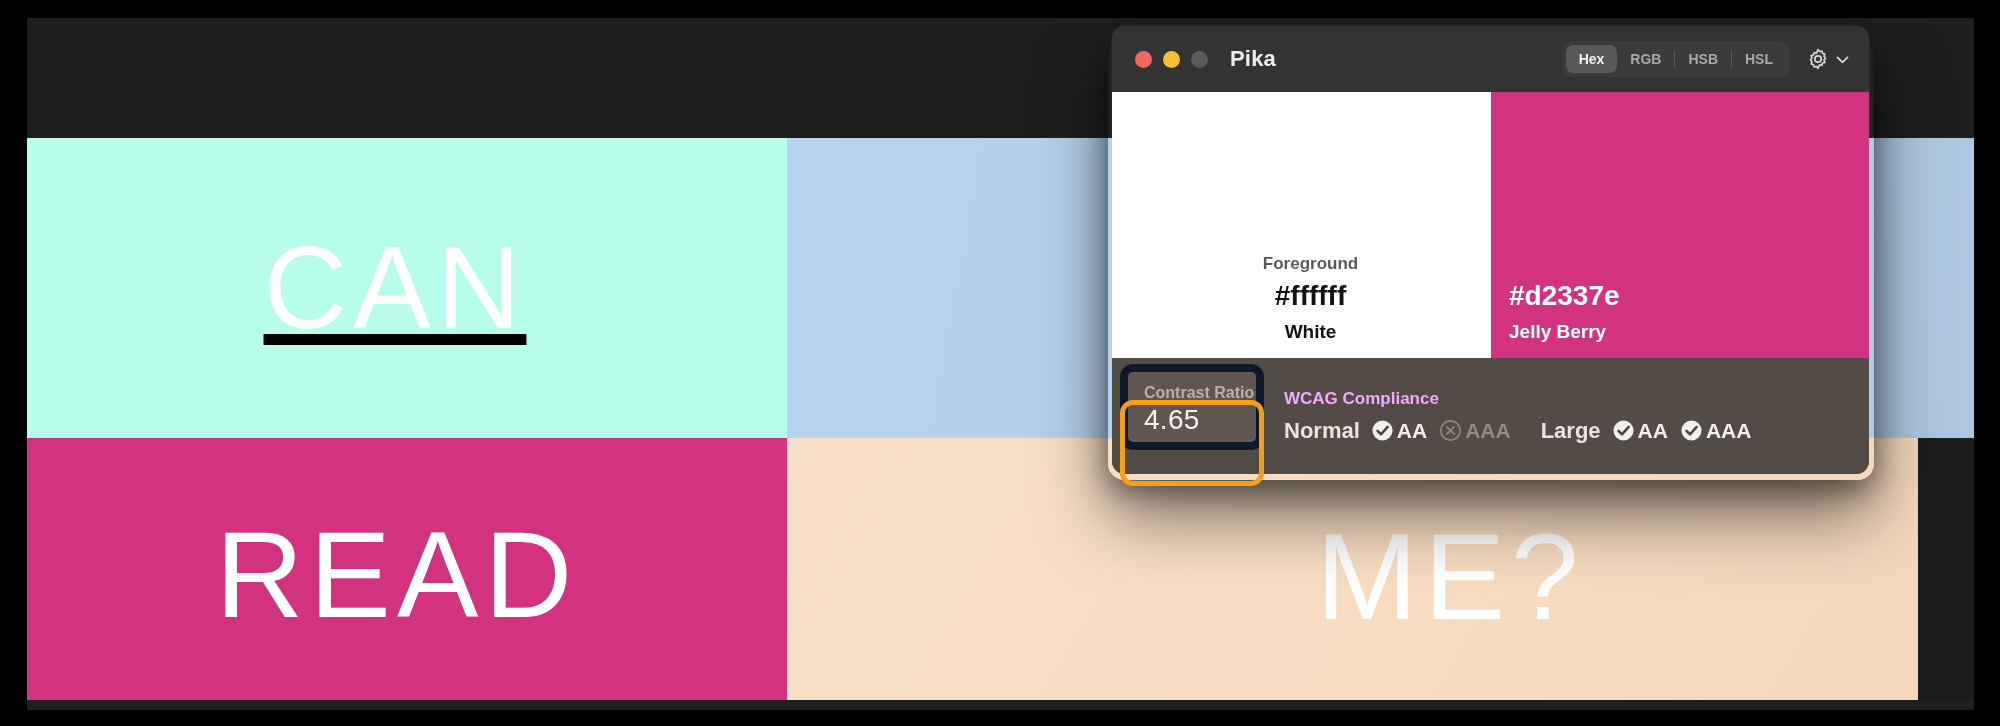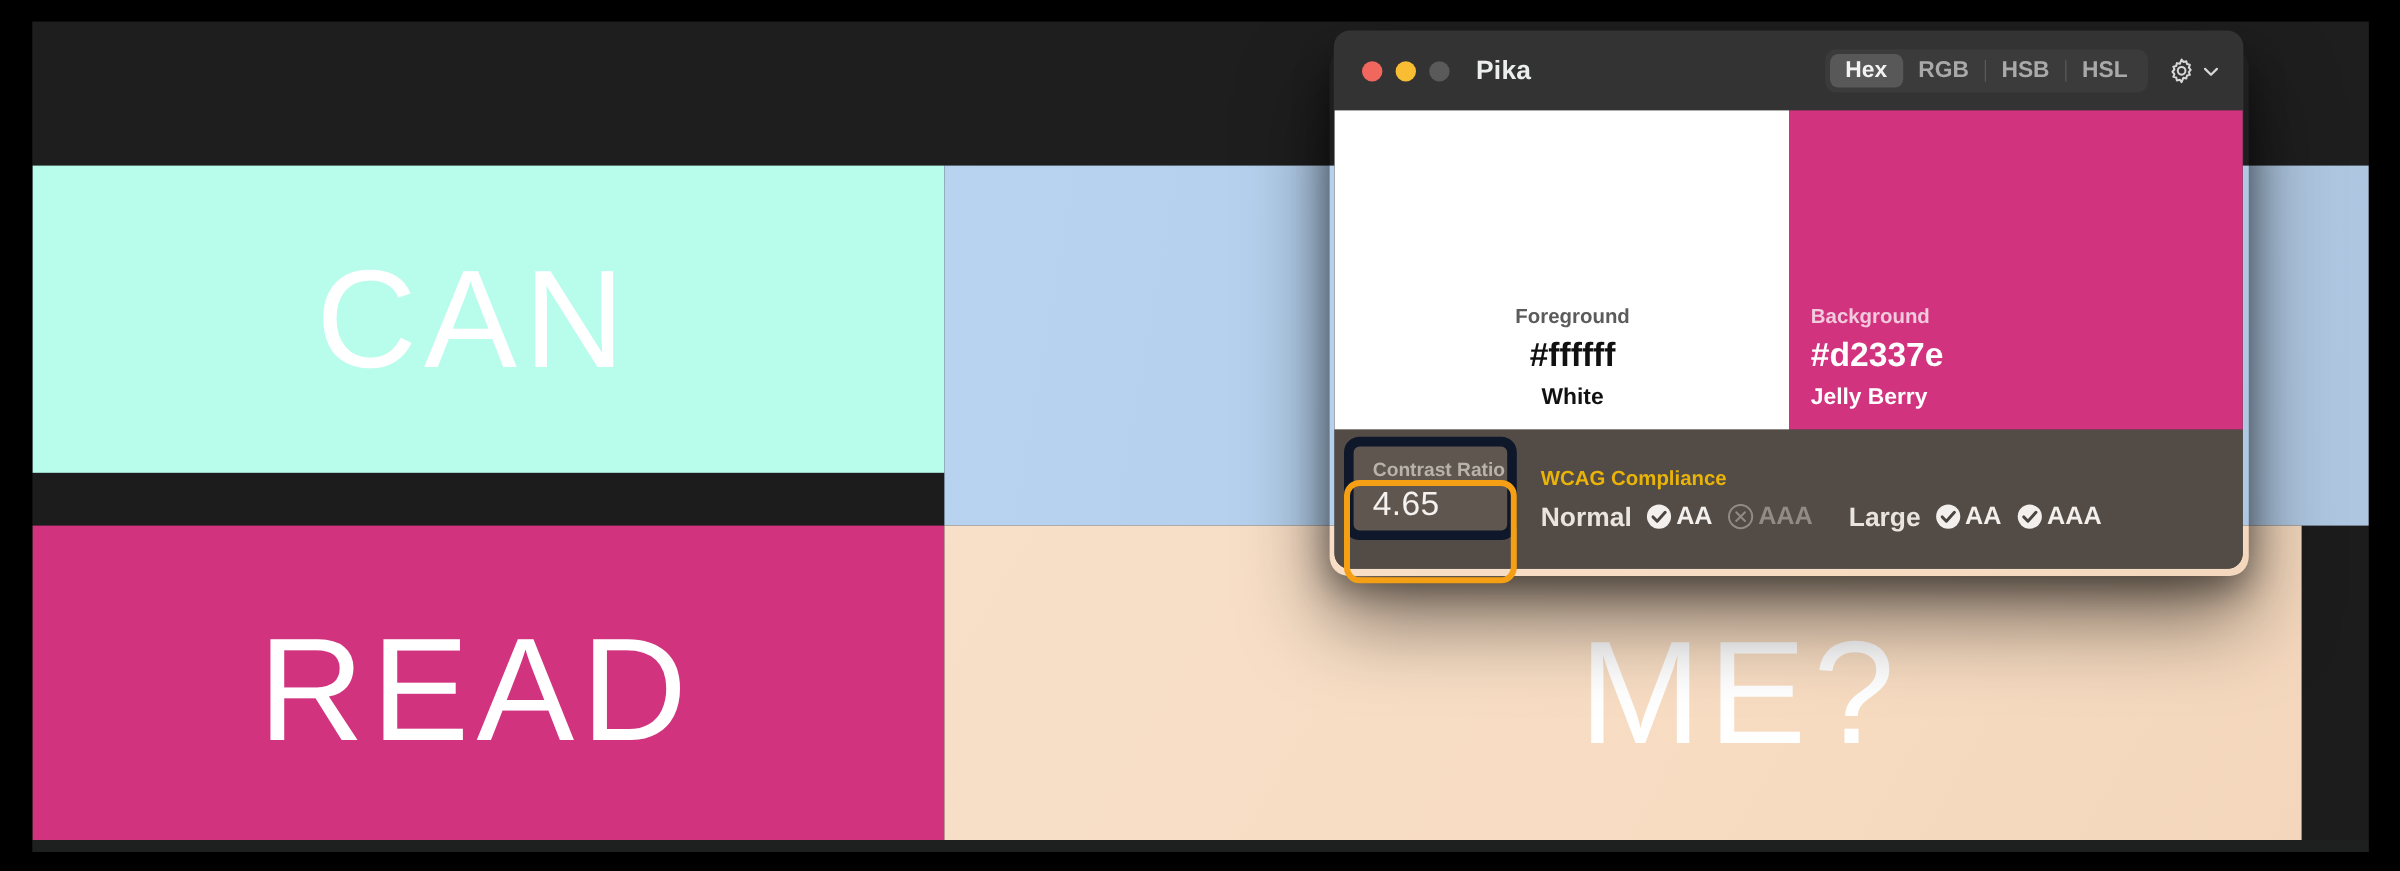--- a/index.html
+++ b/index.html
@@ -56,21 +56,21 @@
     width: 1947px;
     height: 562px;
   }
   .quad {
     position: absolute;
     display: flex;
     align-items: center;
     justify-content: center;
     overflow: hidden;
   }
-  .quad-tl { left: 0;     top: 0;     width: 760px;  height: 256px; }
+  .quad-tl { left: 0;     top: 0;     width: 760px;  height: 300px; text-decoration: underline; }
   .quad-tr { left: 760px; top: 0;     width: 1187px; height: 300px; }
   .quad-bl { left: 0;     top: 300px; width: 760px;  height: 262px; }
   .quad-br { left: 760px; top: 300px; width: 1131px; height: 262px; }
 
   .quad-text {
     font-family: "Liberation Sans", sans-serif;
     font-weight: 300;
     font-size: 118px;
     letter-spacing: 6px;
     line-height: 1;
@@ -158,21 +158,21 @@
     box-sizing: border-box;
   }
   .seg {
     position: relative;
     display: flex;
     align-items: center;
     justify-content: center;
     height: 100%;
     padding: 0 13px;
     color: #a9a9a9;
-    font-size: 19px;
+    font-size: 14px;
     font-weight: bold;
     border-radius: 7px;
     box-sizing: border-box;
     white-space: nowrap;
   }
   .seg.active {
     background: #585858;
     color: #f2f2f2;
   }
   .seg-div {
@@ -266,21 +266,21 @@
     font-weight: normal;
     line-height: 1.1;
     letter-spacing: 0.3px;
   }
 
   .wcag {
     margin-left: 172px;
     padding-top: 2px;
   }
   .wcag-title {
-    color: #eab308;
+    color: #f0abfc;
     font-size: 17px;
     font-weight: bold;
     margin-bottom: 9px;
     line-height: 1.1;
   }
   .wcag-row {
     display: flex;
     align-items: center;
     gap: 0;
   }
@@ -380,21 +380,20 @@
       </div>
     </div>
 
     <div class="swatches">
       <div class="swatch swatch-fg">
         <div class="sw-label">Foreground</div>
         <div class="sw-hex">#ffffff</div>
         <div class="sw-name">White</div>
       </div>
       <div class="swatch swatch-bg">
-        <div class="sw-label">Background</div>
         <div class="sw-hex">#d2337e</div>
         <div class="sw-name">Jelly Berry</div>
       </div>
     </div>
 
     <div class="infobar">
 
       <div class="ratio-box">
         <div class="ratio-label">Contrast Ratio</div>
         <div class="ratio-value">4.65</div>

